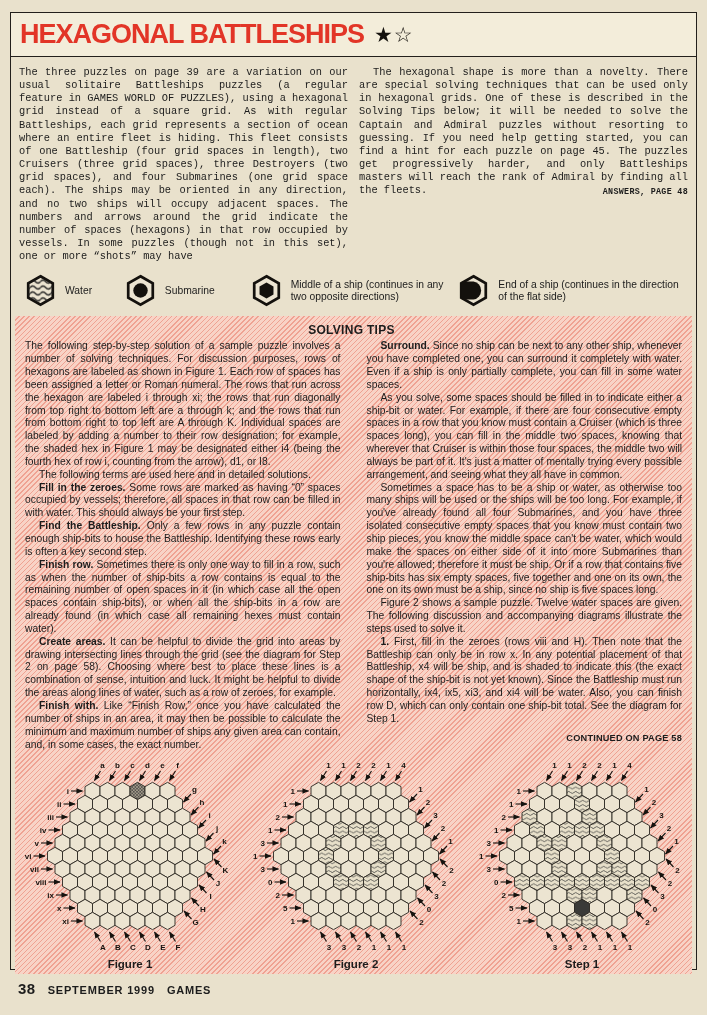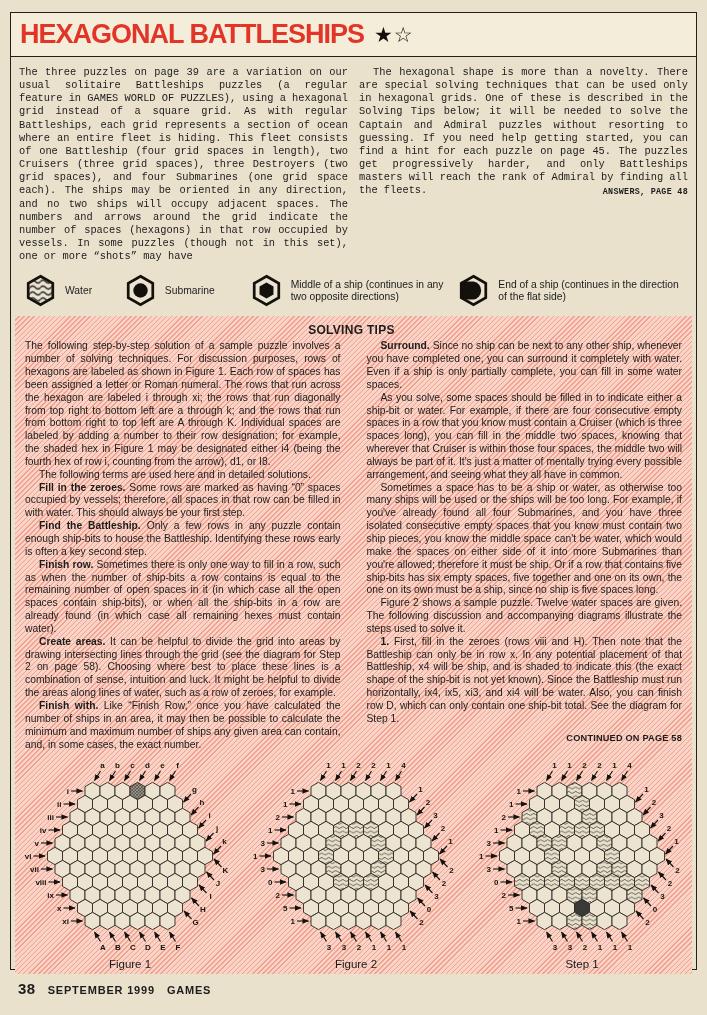--- a/index.html
+++ b/index.html
@@ -29,21 +29,21 @@
         padding:5px 0 4px 0;}
   #tips h3{margin:2px 4px 3px 0;text-align:center;font-size:12px;letter-spacing:.3px;}
   #tipcols{display:flex;gap:26px;padding:0 10px;}
   .tcol{width:331px;font-size:10.3px;line-height:12.85px;text-align:justify;}
   .tcol p{margin:0;text-indent:14px;}
   .tcol p.noind{text-indent:0;}
   .contd{text-align:right;font-weight:bold;font-size:9.2px;margin-top:6px;letter-spacing:.2px;}
   
   #figrow{display:flex;justify-content:space-between;padding:4px 6px 0 2px;}
   .figblock{width:226px;}
-  .figcap{width:226px;text-align:center;font-weight:normal;font-size:11.5px;margin-top:1px;}
+  .figcap{width:226px;text-align:center;font-weight:bold;font-size:11.5px;margin-top:1px;}
   
   #foot{position:absolute;left:18px;top:980px;display:flex;align-items:baseline;gap:12px;}
   #foot .pg{font-size:15px;font-weight:bold;letter-spacing:.5px;}
   #foot .iss,#foot .mag{font-size:11px;font-weight:bold;letter-spacing:.8px;}
 </style>
 </head>
 <body>
 
 <div id="page">
   <div id="frame">

